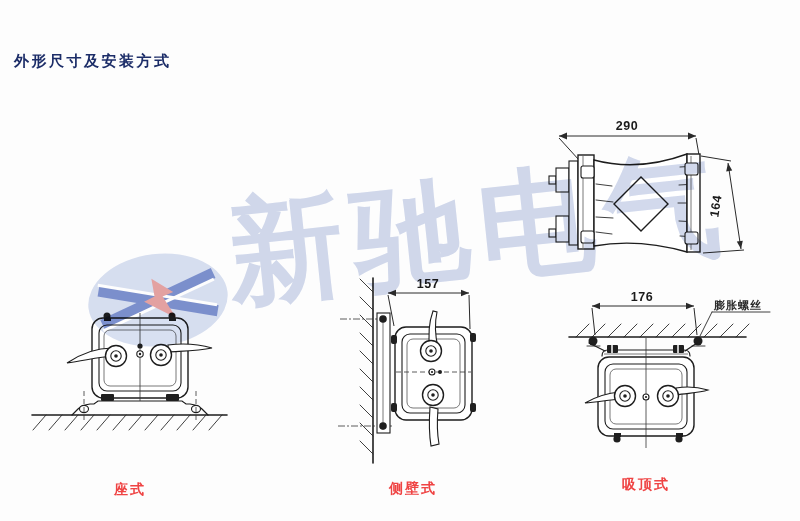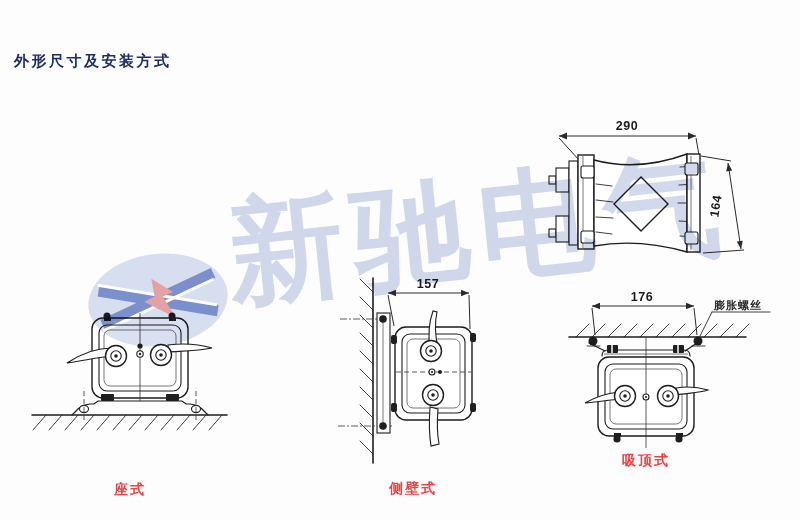--- a/index.html
+++ b/index.html
@@ -2,21 +2,21 @@
 <html><head>
 <meta charset="utf-8">
 <style>
   html,body{margin:0;padding:0;background:#e8e8e8;font-family:"Liberation Sans",sans-serif;}
   #stage{position:relative;width:800px;height:521px;background:#fdfdfd;overflow:hidden;margin:0 auto;}
   .page-title{position:absolute;left:14px;top:20px;font-size:15px;font-weight:800;
     color:#1c2d68;letter-spacing:2.5px;white-space:nowrap;margin-top:32px;}
   .caption{position:absolute;font-size:14px;font-weight:700;color:#ef4444;letter-spacing:2px;white-space:nowrap;}
   #cap-seat{left:114px;top:481px;}
   #cap-wall{left:389px;top:480px;}
-  #cap-ceiling{left:622px;top:452px;}
+  #cap-ceiling{left:622px;top:476px;}
   svg.drawing{position:absolute;}
   #svg-horn{left:535px;top:98px;}
   #svg-seat{left:28px;top:283px;}
   #svg-wall{left:335px;top:272px;}
   #svg-ceiling{left:565px;top:282px;}
   
   .ln {fill:none;stroke:#1d1d1d;stroke-width:1.2;stroke-linecap:round;}
   .lnb{fill:none;stroke:#1d1d1d;stroke-width:1.6;stroke-linecap:round;}
   .lnt{fill:none;stroke:#2a2a2a;stroke-width:0.9;stroke-linecap:round;}
   .sub{fill:none;stroke:#555;stroke-width:0.8;}

